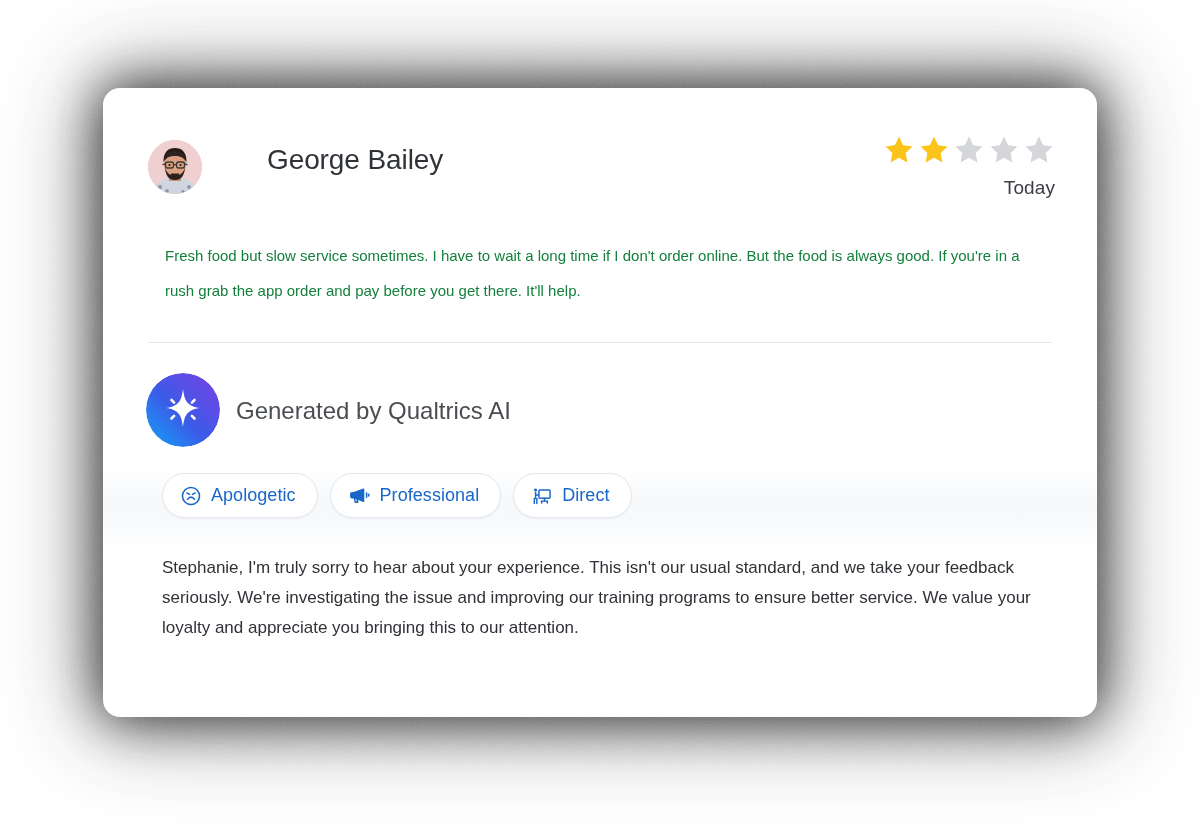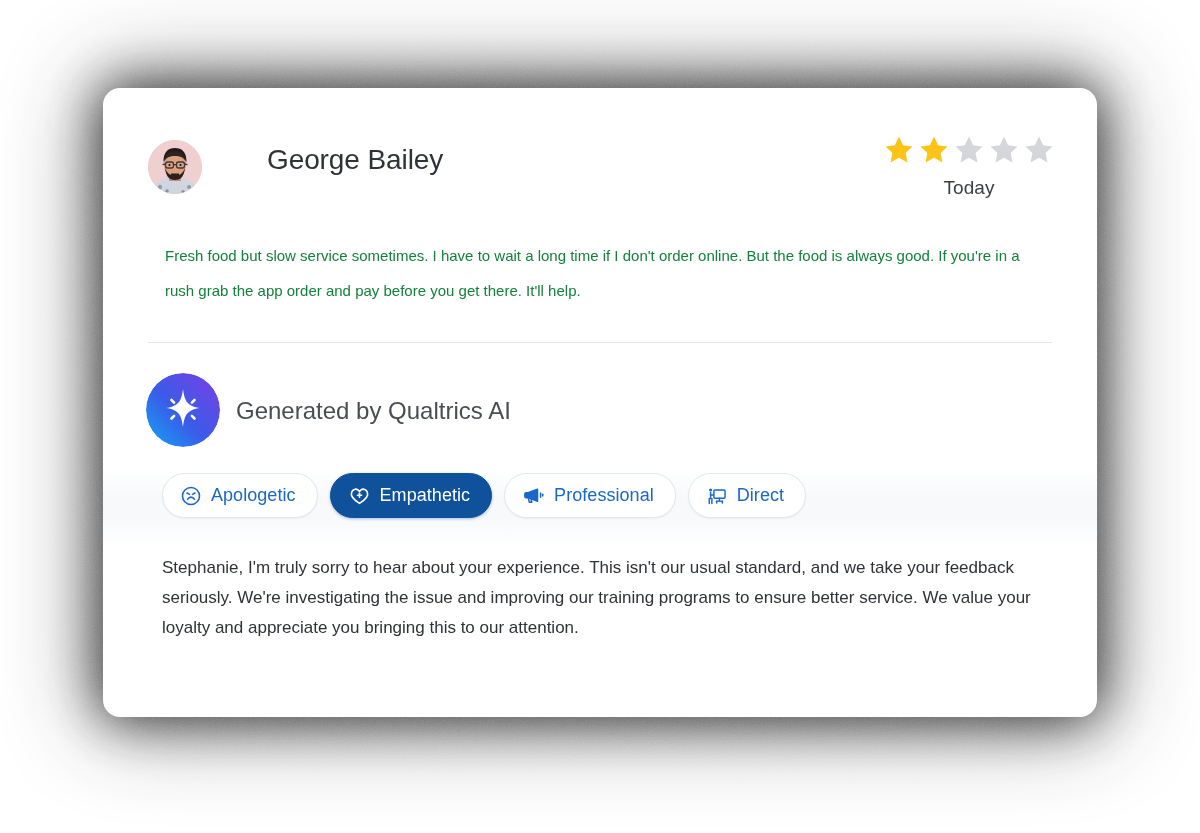--- a/index.html
+++ b/index.html
@@ -94,21 +94,21 @@
     font-weight: 400;
     letter-spacing: -0.1px;
     white-space: nowrap;
     margin-left: 45px;
   }
 
   .rating-block {
     position: absolute;
     right: 0;
     top: 0;
-    text-align: center;
+    text-align: right;
   }
   .stars {
     display: flex;
     gap: 3px;
     justify-content: flex-end;
     line-height: 0;
   }
   .star { display: block; }
   .timestamp {
     margin-top: 11px;
@@ -345,30 +345,20 @@
             <circle cx="12" cy="12" r="9.3"></circle>
             <path d="M8.2 15.6 C9.3 13.9 10.5 13.2 12 13.2 C13.5 13.2 14.7 13.9 15.8 15.6" stroke-linecap="round"></path>
             <path d="M7.6 8.8 L10.4 10.2" stroke-linecap="round"></path>
             <path d="M16.4 8.8 L13.6 10.2" stroke-linecap="round"></path>
           </svg>
         </span>
         <span class="chip-label">Apologetic</span>
       </div>
 
 
-      <div class="chip selected">
-        <span class="chip-icon">
-          <svg width="23" height="23" viewBox="0 0 24 24" fill="none" stroke="#ffffff" stroke-width="1.7">
-            <path d="M12 20.2 C4.5 15.4 2.6 11.4 3.9 8.3 C5 5.6 8.2 4.6 10.4 6.2 C11.1 6.7 11.6 7.3 12 8 C12.4 7.3 12.9 6.7 13.6 6.2 C15.8 4.6 19 5.6 20.1 8.3 C21.4 11.4 19.5 15.4 12 20.2 Z" stroke-linejoin="round"></path>
-            <path d="M12 9.6 v4.2" stroke-linecap="round"></path>
-            <path d="M9.9 11.7 h4.2" stroke-linecap="round"></path>
-          </svg>
-        </span>
-        <span class="chip-label">Empathetic</span>
-      </div>
 
       <div class="chip">
         <span class="chip-icon">
           <svg width="23" height="23" viewBox="0 0 24 24" fill="none" stroke="#1967C8" stroke-width="1.6" stroke-linejoin="round">
             <path d="M16.2 5.4 L6.4 9.2 H4.2 a1.2 1.2 0 0 0 -1.2 1.2 v2.6 a1.2 1.2 0 0 0 1.2 1.2 h2.2 l9.8 3.8 z" fill="#1967C8" stroke="#1967C8"></path>
             <path d="M6.6 14.4 l1 4.6 h2.6 l-0.8 -3.6" fill="none" stroke="#1967C8" stroke-linecap="round"></path>
             <path d="M19.4 9.4 v4.4" stroke-linecap="round"></path>
             <path d="M21.6 10.6 v2" stroke-linecap="round"></path>
           </svg>
         </span>

